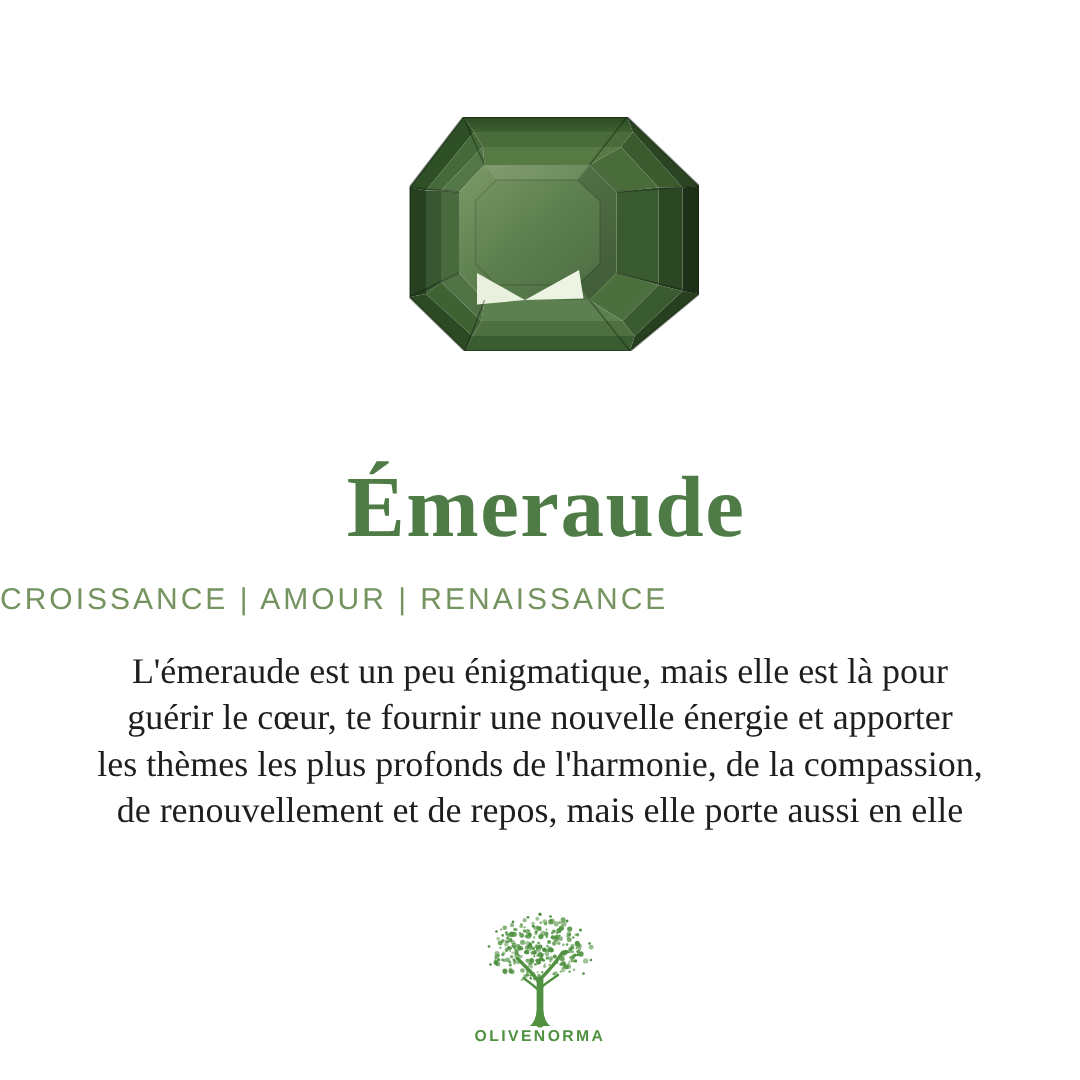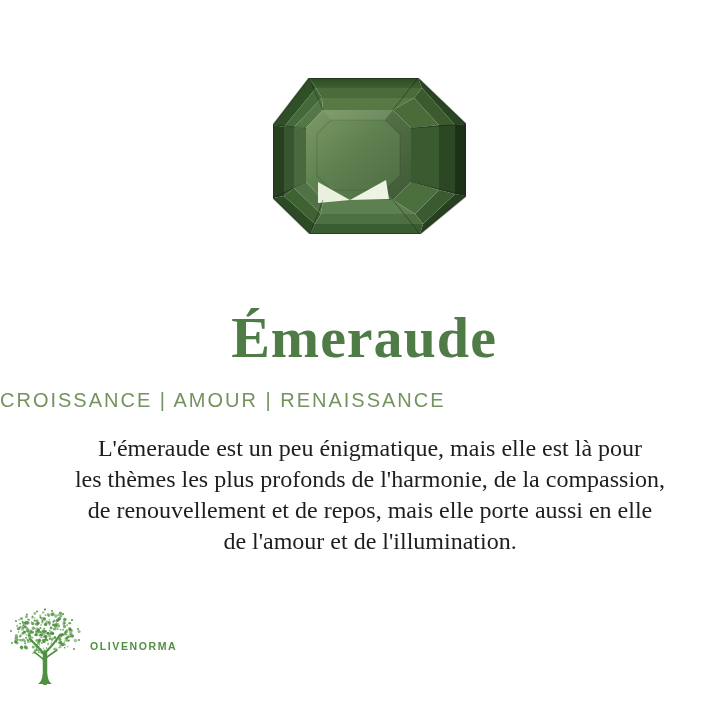--- a/index.html
+++ b/index.html
@@ -26,31 +26,31 @@
   }
   .subtitle{
     position:absolute;top:388px;left:0;width:720px;
     font-family:"Liberation Sans", sans-serif;
     font-weight:400;
     font-size:20px;line-height:24px;
     letter-spacing:2px;
     color:var(--subtitle-green,#74935f);
   }
   .body-text{
-    position:absolute;top:433px;left:20px;width:700px;
+    position:absolute;top:433px;left:10px;width:700px;
     margin:0;
     text-align:center;
     font-family:"Liberation Serif", serif;
     font-size:24px;line-height:31px;
     color:var(--body-text,#1e1e1e);
   }
   .body-text span{display:block;white-space:nowrap;}
   .logo-wrap{
     position:absolute;top:607px;left:0;width:720px;
-    display:flex;flex-direction:row;align-items:center;
+    display:flex;flex-direction:column;align-items:center;
   }
   .brand-name{
     margin-top:-1px;
     font-family:"Liberation Sans", sans-serif;
     font-weight:bold;
     font-size:10.5px;line-height:14px;
     letter-spacing:1.6px;
     color:var(--logo-green,#4f9140);
   }
 </style>
@@ -122,23 +122,23 @@
       <polygon points="36,0 145,0 193,46 193,118 147,156 37,156 0,120 0,47" fill="none" stroke="rgba(18,32,14,0.55)" stroke-width="1.4"></polygon>
     </svg>
   </div>
 
   <h1 class="page-title">Émeraude</h1>
 
   <div class="subtitle">CROISSANCE | AMOUR | RENAISSANCE</div>
 
   <p class="body-text">
     <span>L'émeraude est un peu énigmatique, mais elle est là pour</span>
+    <span>guérir le cœur, te fournir une nouvelle énergie et apporter</span>
     <span>les thèmes les plus profonds de l'harmonie, de la compassion,</span>
     <span>de renouvellement et de repos, mais elle porte aussi en elle</span>
-    <span>de l'amour et de l'illumination.</span>
   </p>
 
   <div class="logo-wrap">
     <svg width="90" height="78" viewBox="0 0 90 78">
       <g id="canopy">
           <circle cx="28.2" cy="26.2" r="0.66" fill="#4f9140" opacity="0.57"></circle>
           <circle cx="42.3" cy="15.4" r="1.22" fill="#4f9140" opacity="0.55"></circle>
           <circle cx="61.2" cy="37.0" r="0.82" fill="#4f9140" opacity="0.74"></circle>
           <circle cx="46.2" cy="29.6" r="1.34" fill="#4f9140" opacity="0.96"></circle>
           <circle cx="38.4" cy="22.9" r="1.23" fill="#4f9140" opacity="0.59"></circle>

